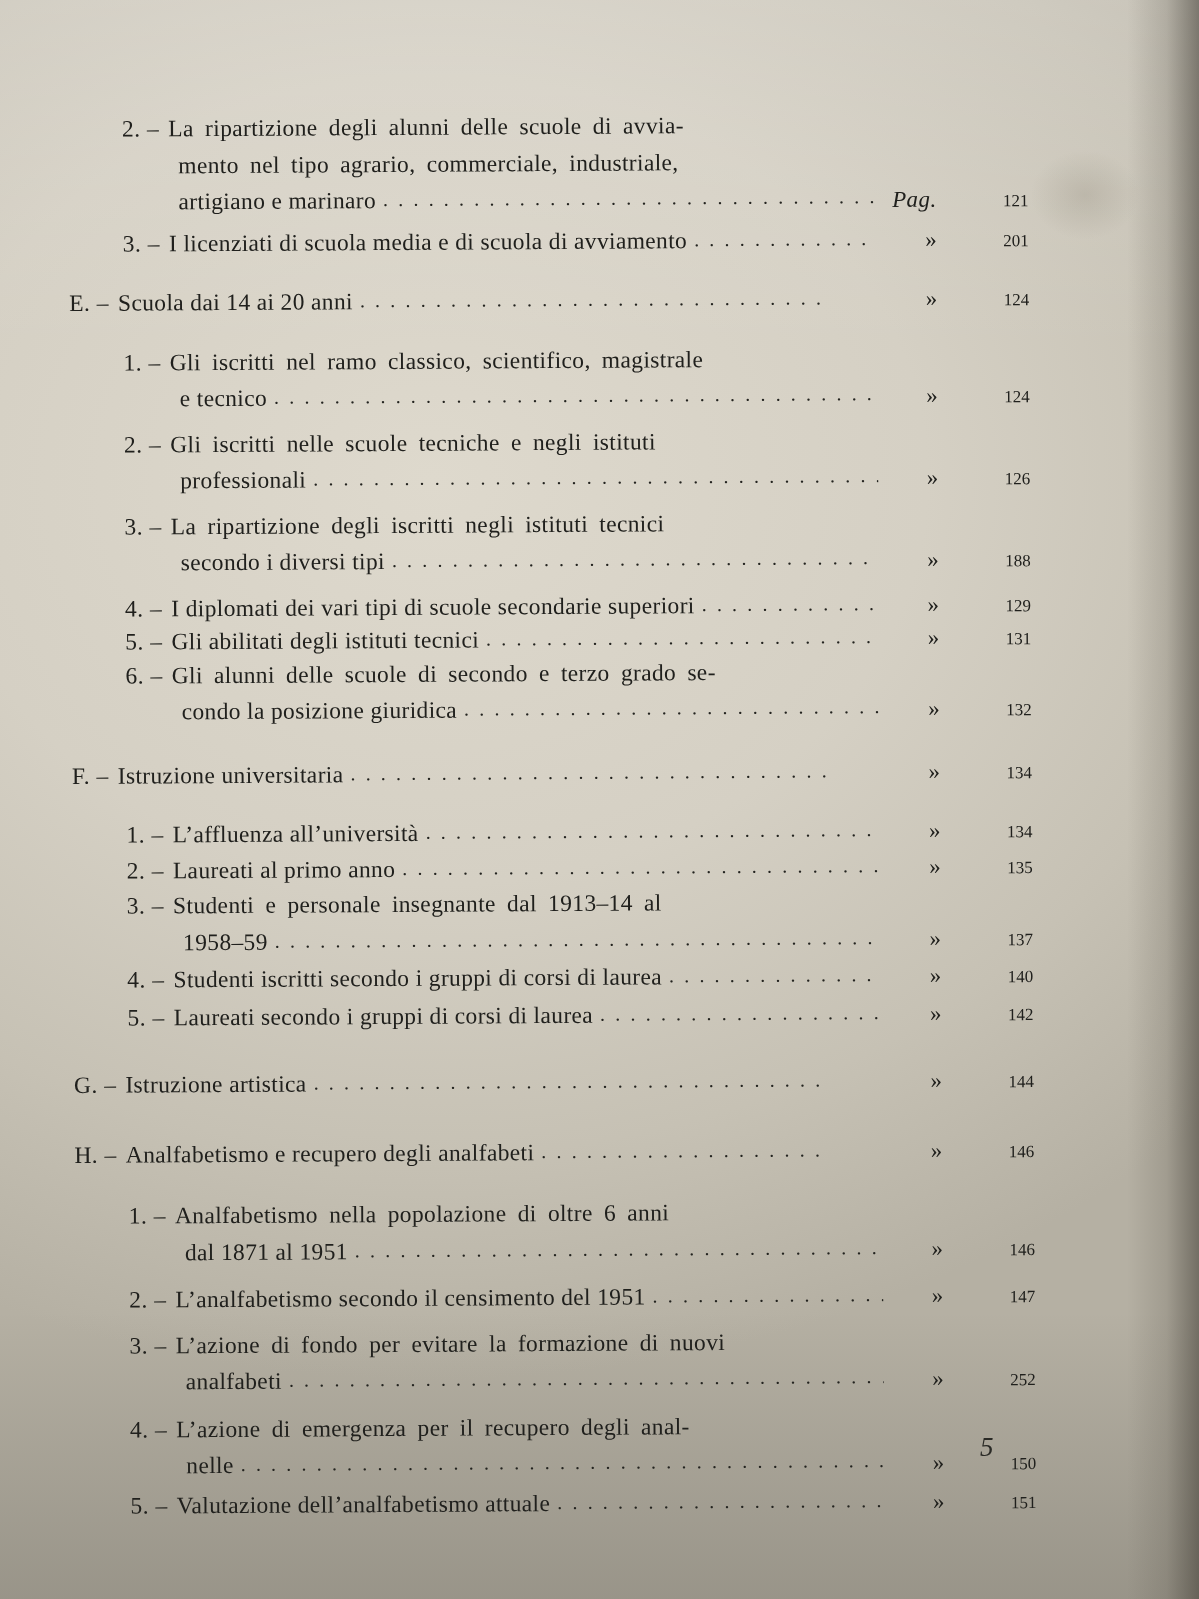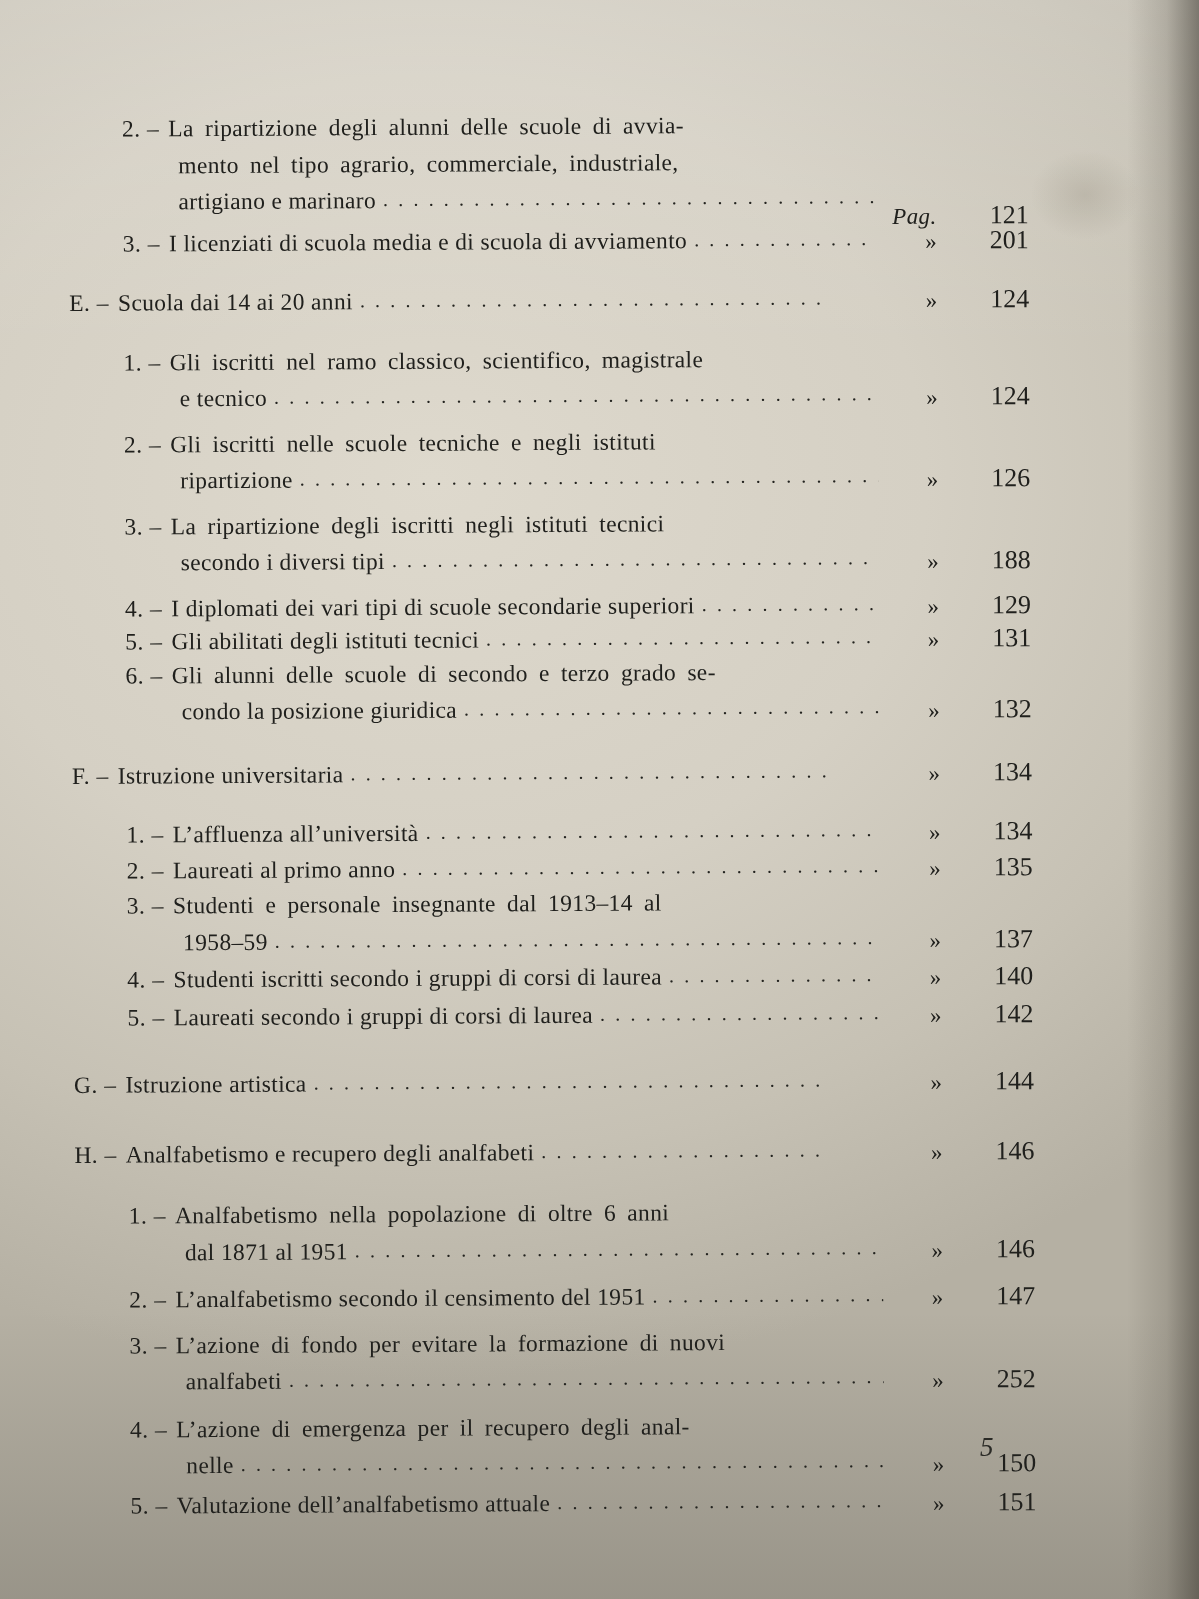--- a/index.html
+++ b/index.html
@@ -132,21 +132,21 @@
   }
   .pag-ditto {
     width: 96px;
     text-align: right;
     font-size: 23px;
   }
   .pag-num {
     width: 110px;
     text-align: right;
     padding-right: 18px;
-    font-size: 26px;
+    font-size: 17px;
     box-sizing: border-box;
   }
 
   .folio {
     position: absolute;
     left: 980px;
     top: 1432px;
     font-size: 27px;
     font-style: italic;
     color: #2a2a26;
@@ -170,21 +170,21 @@
             <span class="txt">La ripartizione degli alunni delle scuole di avvia-</span>
           </div>
           <div class="entry-line cont just">
             <span class="txt">mento nel tipo agrario, commerciale, industriale,</span>
           </div>
           <div class="entry-line cont">
             <span class="txt">artigiano e marinaro</span>
             <span class="leader">. . . . . . . . . . . . . . . . . . . . . . . . . . . . . . . . . . . . . . . . . . . . . . . . . . . . . . . . . . . . . . . . . . . . . . . . . . . . . . . . . . . . . . . . . . </span>
           </div>
         </div>
-        <div class="page-col" style="top: 90px;">
+        <div class="page-col" style="top: 75px;">
           <span class="pag-word">Pag.</span>
           <span class="pag-num">121</span>
         </div>
       </div>
       <div class="row lvl-num" style="margin-top: 18px;">
         <div class="label-col">
           <div class="entry-line">
             <span class="num">3. –</span>
             <span class="txt">I licenziati di scuola media e di scuola di avviamento</span>
             <span class="leader">. . . . . . . . . . . . . . . . . . . . . . . . . . . . . . . . . . . . . . . . . . . . . . . . . . . . . . . . . . . . . . . . . . . . . . . . . . . . . . . . . . . . . . . . . . </span>
@@ -224,21 +224,21 @@
           <span class="pag-num">124</span>
         </div>
       </div>
       <div class="row lvl-num" style="margin-top: 22px;">
         <div class="label-col">
           <div class="entry-line just">
             <span class="num">2. –</span>
             <span class="txt">Gli iscritti nelle scuole tecniche e negli istituti</span>
           </div>
           <div class="entry-line cont">
-            <span class="txt">ripartizione</span>
+            <span class="txt">professionali</span>
             <span class="leader">. . . . . . . . . . . . . . . . . . . . . . . . . . . . . . . . . . . . . . . . . . . . . . . . . . . . . . . . . . . . . . . . . . . . . . . . . . . . . . . . . . . . . . . . . . </span>
           </div>
         </div>
         <div class="page-col" style="top: 37px;">
           <span class="pag-ditto">»</span>
           <span class="pag-num">126</span>
         </div>
       </div>
       <div class="row lvl-num" style="margin-top: 22px;">
         <div class="label-col">

